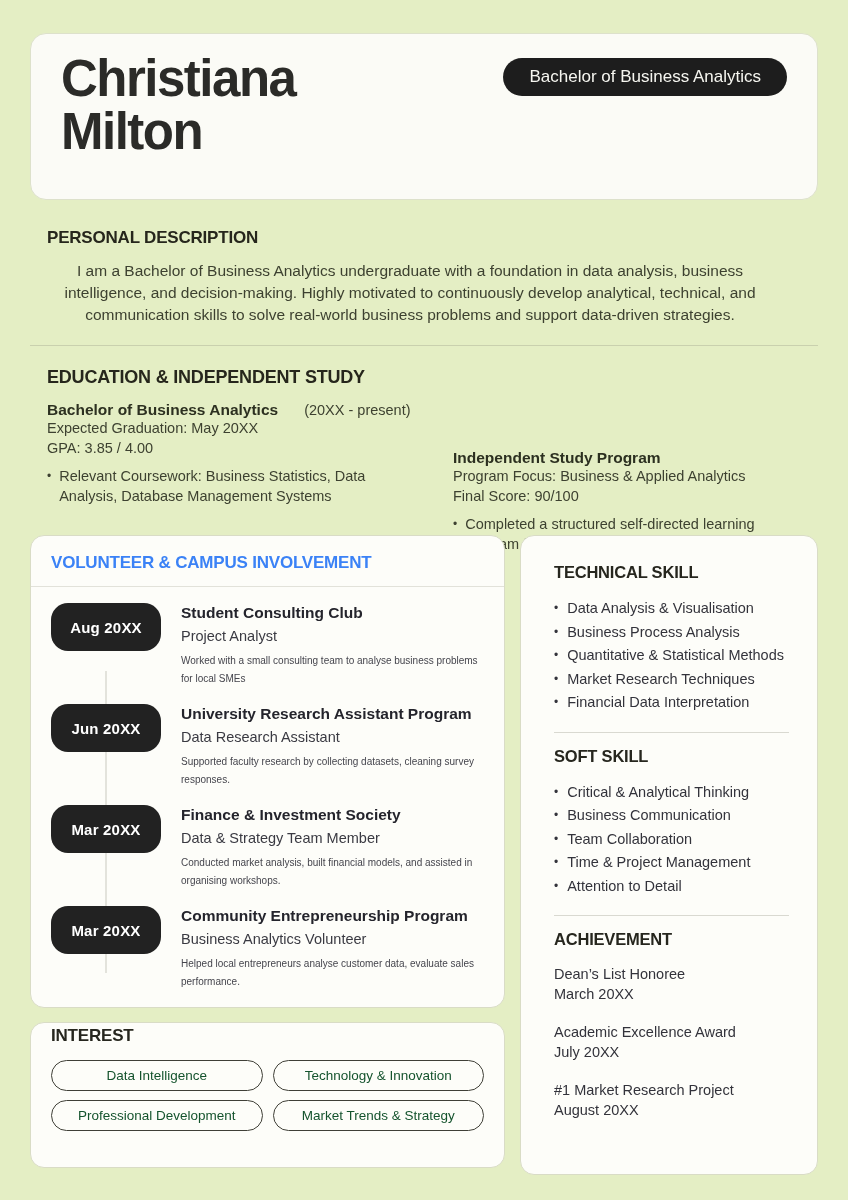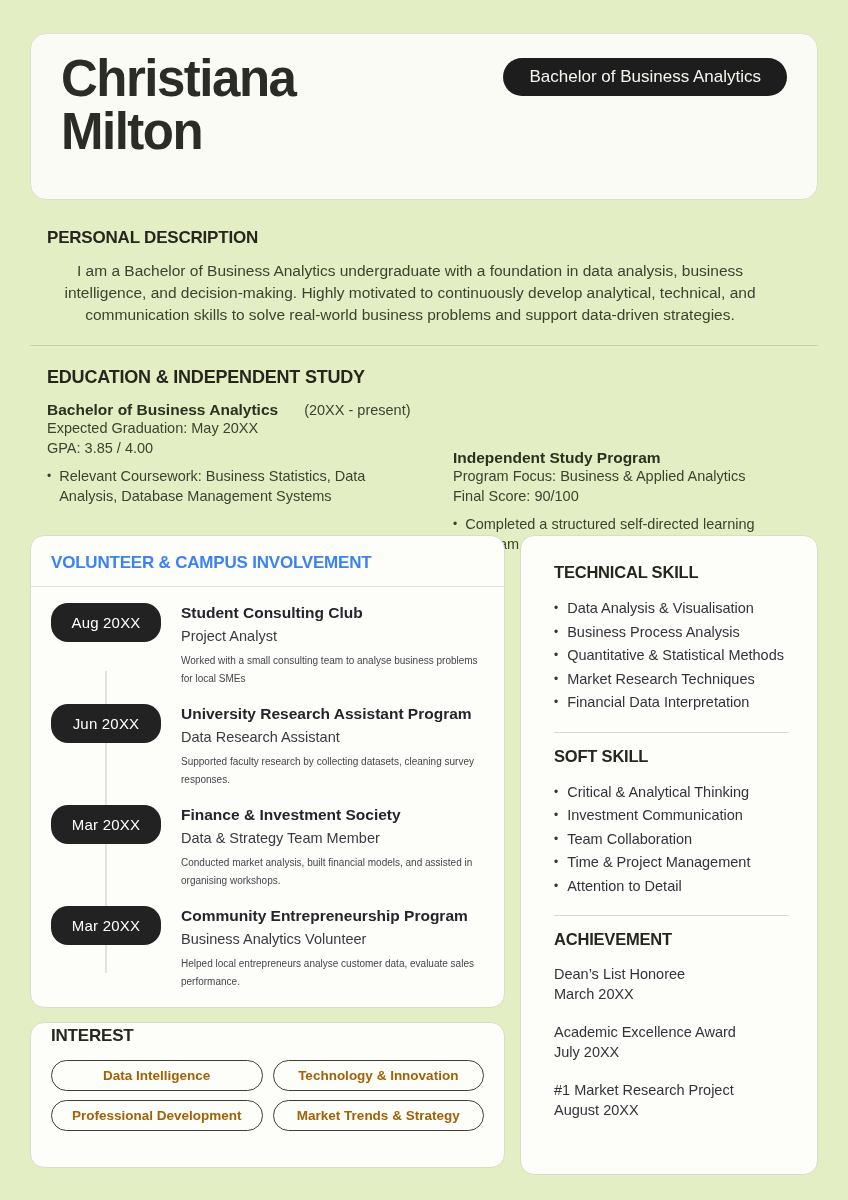--- a/index.html
+++ b/index.html
@@ -76,24 +76,24 @@
   .vol-card{left:30px;top:535px;width:475px;height:473px;}
   .vol-head{padding:17px 20px 13px;font-size:17px;font-weight:800;letter-spacing:-.2px;color:#3b82f6;}
   .card-divider{height:1px;background:var(--divider-gray);}
   .timeline{position:relative;padding:16px 20px 0;}
   .t-rail{
     position:absolute;left:74px;top:84px;width:2px;height:302px;
     background:#e3e3dc;z-index:0;
   }
   .t-entry{display:flex;gap:20px;margin-bottom:16px;position:relative;z-index:1;}
   .t-badge{
-    width:110px;min-width:110px;height:39px;
+    width:110px;min-width:110px;height:48px;
     background:#222;color:#fff;border-radius:17px;
     display:flex;align-items:center;justify-content:center;
-    font-size:15px;font-weight:400;letter-spacing:.2px;
+    font-size:15px;font-weight:700;letter-spacing:.2px;
   }
   .t-title{font-size:15.5px;font-weight:700;color:#24242c;line-height:20px;}
   .t-role{font-size:14.5px;color:#3a3a42;margin-top:3px;line-height:20px;}
   .t-desc{font-size:10px;color:#45454d;margin-top:6px;line-height:18px;max-width:300px;}
   
   .skill-card{left:520px;top:535px;width:298px;height:640px;padding:20px 28px 0 33px;}
   .skill-head{font-size:16.5px;font-weight:800;letter-spacing:-.2px;color:#26261e;margin:7px 0 15px;}
   ul.plain{list-style:none;}
   ul.plain li{display:flex;gap:9px;font-size:14.5px;color:var(--text-neutral);line-height:23.5px;}
   ul.plain .dot{font-size:12px;}
@@ -103,21 +103,21 @@
   .ach-date{font-size:14.5px;color:#33333b;line-height:20px;}
   
   .int-card{left:30px;top:1022px;width:475px;height:146px;padding:3px 20px;}
   .int-head{font-size:17px;font-weight:800;letter-spacing:-.2px;color:#26261e;}
   .int-grid{
     margin-top:14px;display:grid;grid-template-columns:1fr 1fr;gap:9px 10px;
   }
   .int-pill{
     height:31px;border:1px solid #3f3f37;border-radius:17px;
     display:flex;align-items:center;justify-content:center;
-    font-size:13.5px;color:#a16207;background:transparent;white-space:nowrap;font-weight:bold;
+    font-size:13.5px;color:#14532d;background:transparent;white-space:nowrap;
   }
 </style>
 </head>
 <body>
 
 <div class="header-card">
   <div class="name">
     <div>Christiana</div>
     <div>Milton</div>
   </div>
@@ -231,21 +231,21 @@
   </ul>
   <div class="skill-div"></div>
   <div class="skill-head">SOFT SKILL</div>
   <ul class="plain">
     <li>
         <span class="dot">•</span>
         <span>Critical &amp; Analytical Thinking</span>
       </li>
     <li>
         <span class="dot">•</span>
-        <span>Investment Communication</span>
+        <span>Business Communication</span>
       </li>
     <li>
         <span class="dot">•</span>
         <span>Team Collaboration</span>
       </li>
     <li>
         <span class="dot">•</span>
         <span>Time &amp; Project Management</span>
       </li>
     <li>

